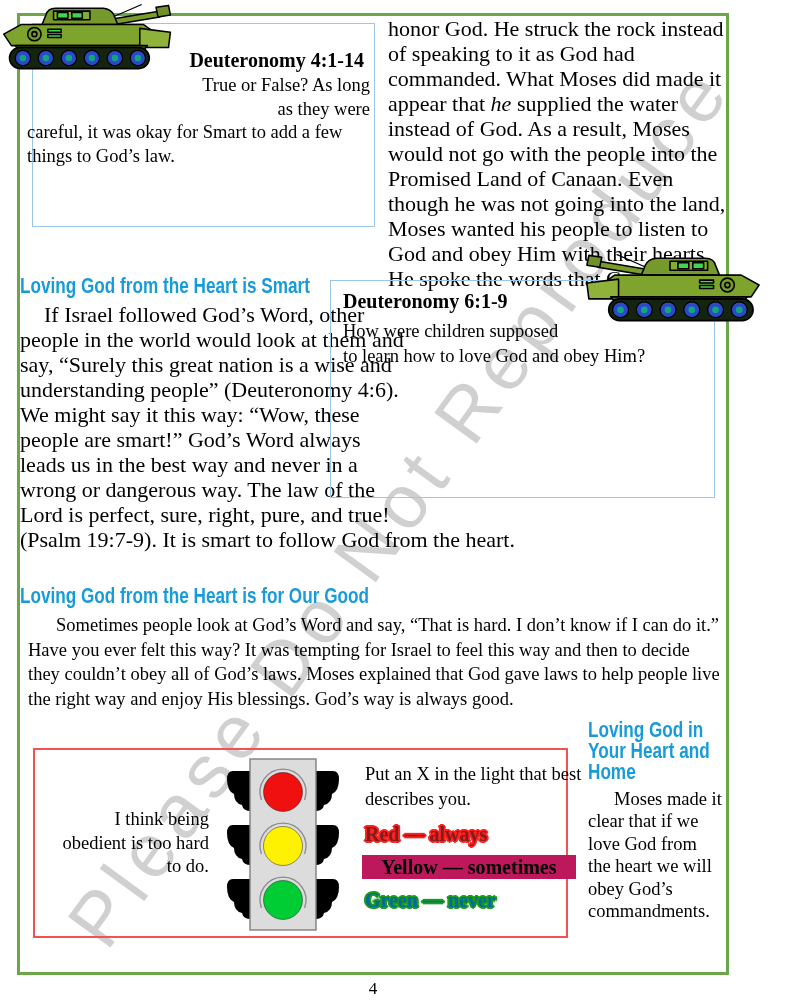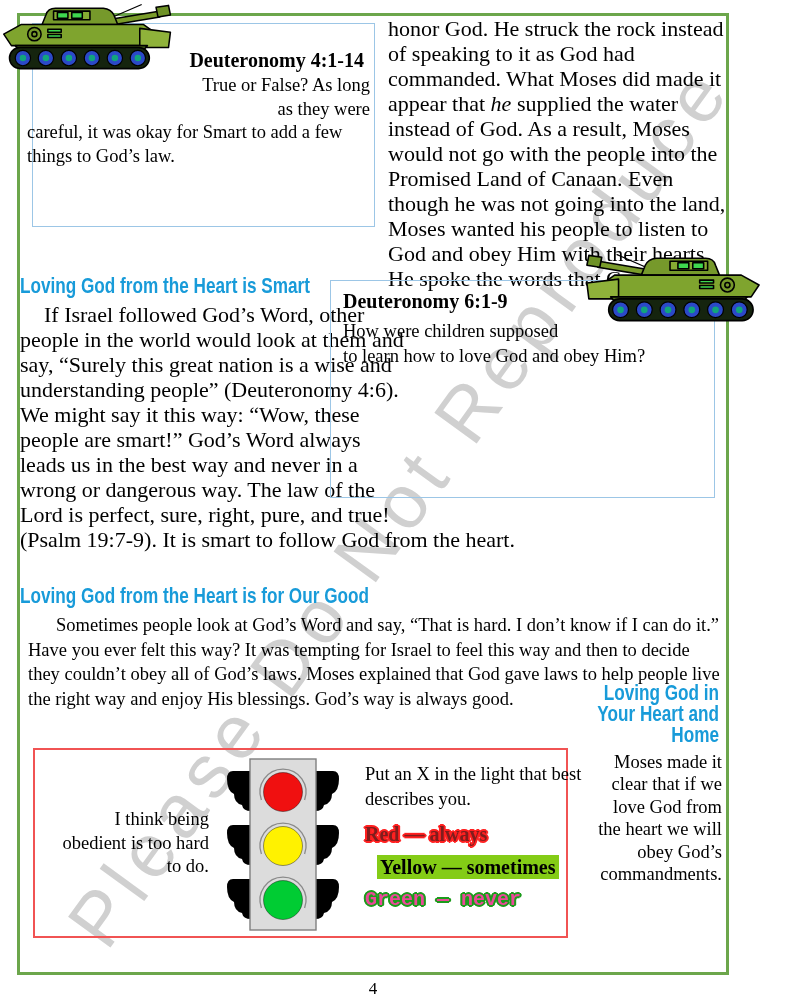--- a/index.html
+++ b/index.html
@@ -44,26 +44,26 @@
   .redbox{left:33px;top:748px;width:535px;height:190px;box-sizing:border-box;
           border:2px solid #F15353;}
   .statement{position:absolute;left:24px;top:58px;width:150px;text-align:right;
              font-size:18.5px;line-height:23.5px;}
   .traffic{position:absolute;left:190px;top:8px;width:118px;height:174px;}
   .instruction{position:absolute;left:330px;top:12px;width:225px;font-size:18.5px;line-height:25px;}
   .opt{position:absolute;left:330px;font-weight:bold;font-size:20px;line-height:24px;white-space:nowrap;}
   .opt-red{top:72px;color:#7f1d1d;
     text-shadow:-2px 0 0 #FF2020,2px 0 0 #FF2020,0 -2px 0 #FF2020,0 2px 0 #FF2020,
                 -1.4px -1.4px 0 #FF2020,1.4px -1.4px 0 #FF2020,-1.4px 1.4px 0 #FF2020,1.4px 1.4px 0 #FF2020;}
-  .opt-yellow{top:105px;background:#84cc16;padding:0 3px;left:342px;}
-  .opt-green{top:138px;color:#ec4899;
+  .opt-yellow{top:105px;background:#be185d;padding:0 19px;left:327px;}
+  .opt-green{top:138px;color:#0369a1;
     text-shadow:-2px 0 0 #1C9C1C,2px 0 0 #1C9C1C,0 -2px 0 #1C9C1C,0 2px 0 #1C9C1C,
-                -1.4px -1.4px 0 #1C9C1C,1.4px -1.4px 0 #1C9C1C,-1.4px 1.4px 0 #1C9C1C,1.4px 1.4px 0 #1C9C1C;font-family:Liberation Mono, monospace;}
+                -1.4px -1.4px 0 #1C9C1C,1.4px -1.4px 0 #1C9C1C,-1.4px 1.4px 0 #1C9C1C,1.4px 1.4px 0 #1C9C1C;}
   
-  .sidebar{left:588px;top:682px;width:175px;text-align:right;}
+  .sidebar{left:588px;top:719px;width:175px;}
   .sidebar .blue-head{white-space:normal;width:168px;line-height:21px;}
   .sidebar p{margin:6px 0 0 0;width:134px;font-size:18.5px;line-height:22.4px;text-indent:26px;}
   
   .tank{position:absolute;z-index:3;}
   .tank1{left:-2px;top:2px;width:182px;height:70px;}
   .tank2{left:577px;top:252px;width:188px;height:72px;transform:scaleX(-1);}
   
   .pagenum{position:absolute;left:0;top:979px;width:746px;text-align:center;
            font-size:17px;z-index:2;}
   .hiddendefs{position:absolute;width:0;height:0;overflow:hidden;}

